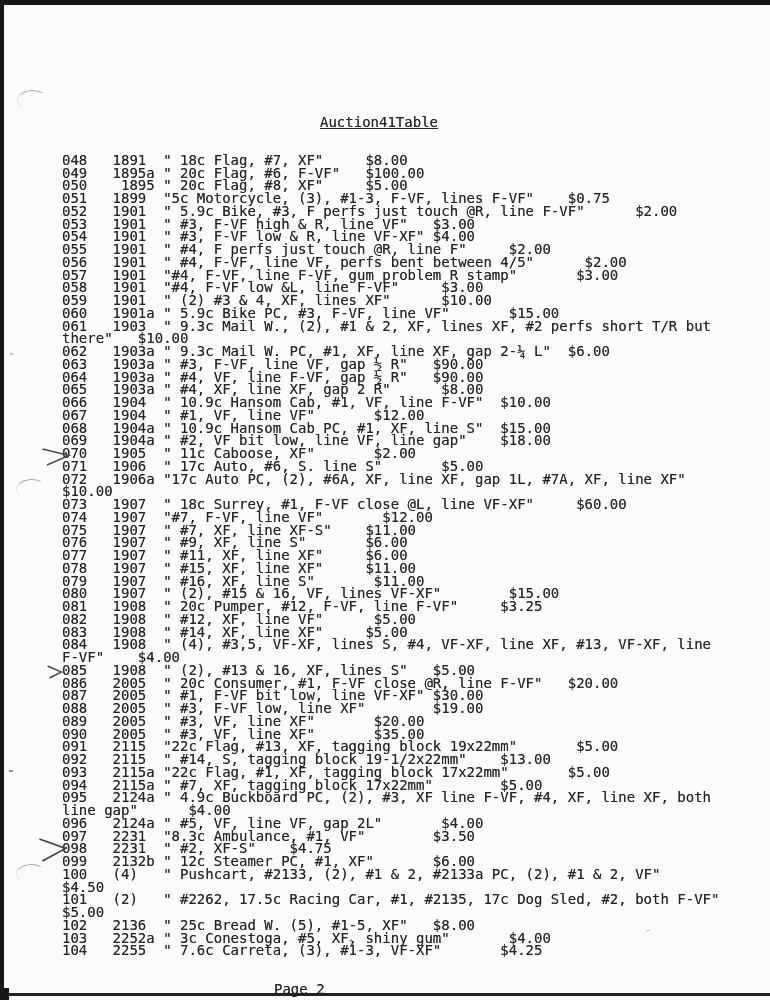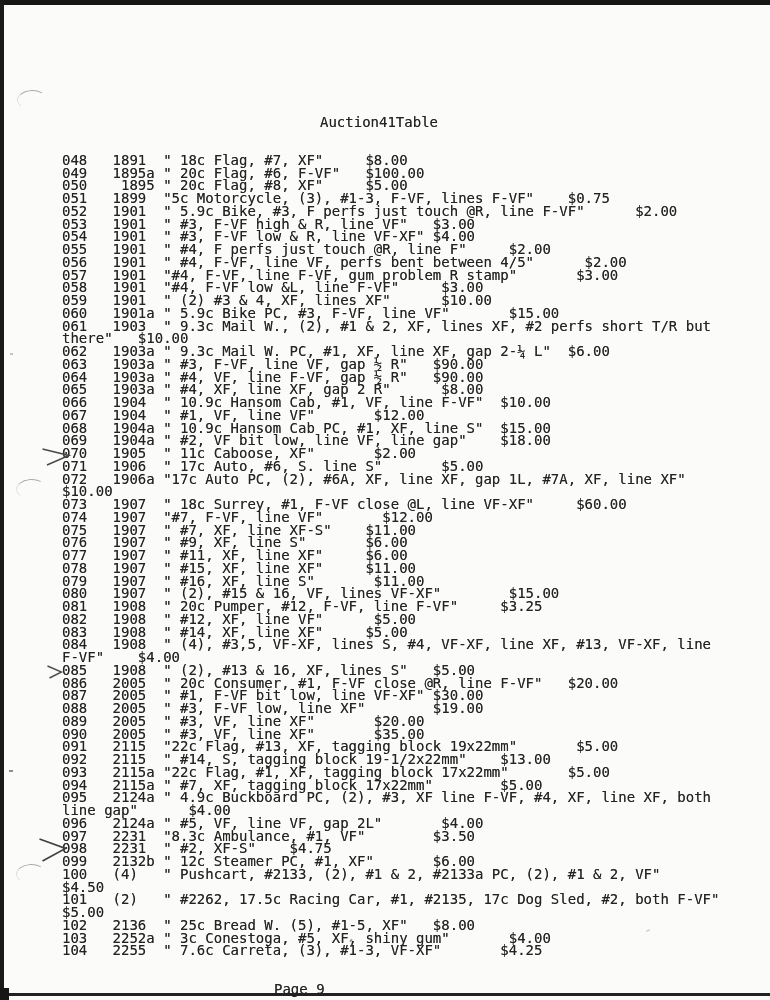--- a/index.html
+++ b/index.html
@@ -21,21 +21,21 @@
     left: 62px; top: 90px;
     width: 690px;
     font-family: "DejaVu Sans Mono", "Liberation Mono", monospace;
     font-size: 14px;
     line-height: 12.75px;
     color: #232323;
     text-shadow: 0 0 0.6px rgba(20,20,20,0.55);
     white-space: pre;
   }
   .line { position: relative; height: 12.75px; }
-  .title-line  { position: relative; height: 12.75px; padding-left: 258px; }
+  .title-line  { position: relative; height: 12.75px; padding-left: 258px; text-decoration: underline; }
   .footer-line { position: relative; height: 12.75px; padding-left: 212px; }
 
   
   .mark { position: absolute; pointer-events: none; }
   .mark svg { display: block; }
   .mark.md { left: -20px; top: -3px; }
   .mark.sm { left: -15px; top: 0px;  }
   .mark.lg { left: -23px; top: -7px; }
 
   
@@ -76,14 +76,14 @@
 
 <div class="sheet">
   <div class="title-line">Auction41Table</div>
   <div id="rows"><div class="line">048   1891  " 18c Flag, #7, XF"     $8.00</div><div class="line">049   1895a " 20c Flag, #6, F-VF"   $100.00</div><div class="line">050    1895 " 20c Flag, #8, XF"     $5.00</div><div class="line">051   1899  "5c Motorcycle, (3), #1-3, F-VF, lines F-VF"    $0.75</div><div class="line">052   1901  " 5.9c Bike, #3, F perfs just touch @R, line F-VF"      $2.00</div><div class="line">053   1901  " #3, F-VF high &amp; R, line VF"   $3.00</div><div class="line">054   1901  " #3, F-VF low &amp; R, line VF-XF" $4.00</div><div class="line">055   1901  " #4, F perfs just touch @R, line F"     $2.00</div><div class="line">056   1901  " #4, F-VF, line VF, perfs bent between 4/5"      $2.00</div><div class="line">057   1901  "#4, F-VF, line F-VF, gum problem R stamp"       $3.00</div><div class="line">058   1901  "#4, F-VF low &amp;L, line F-VF"     $3.00</div><div class="line">059   1901  " (2) #3 &amp; 4, XF, lines XF"      $10.00</div><div class="line">060   1901a " 5.9c Bike PC, #3, F-VF, line VF"       $15.00</div><div class="line">061   1903  " 9.3c Mail W., (2), #1 &amp; 2, XF, lines XF, #2 perfs short T/R but</div><div class="line">there"   $10.00</div><div class="line">062   1903a " 9.3c Mail W. PC, #1, XF, line XF, gap 2-¼ L"  $6.00</div><div class="line">063   1903a " #3, F-VF, line VF, gap ½ R"   $90.00</div><div class="line">064   1903a " #4, VF, line F-VF, gap ½ R"   $90.00</div><div class="line">065   1903a " #4, XF, line XF, gap 2 R"      $8.00</div><div class="line">066   1904  " 10.9c Hansom Cab, #1, VF, line F-VF"  $10.00</div><div class="line">067   1904  " #1, VF, line VF"       $12.00</div><div class="line">068   1904a " 10.9c Hansom Cab PC, #1, XF, line S"  $15.00</div><div class="line">069   1904a " #2, VF bit low, line VF, line gap"    $18.00</div><div class="line">070   1905  " 11c Caboose, XF"       $2.00<span class="mark md"><svg width="31" height="22" viewBox="0 0 31 22">
             <path d="M0.5 5 L27 11.5 L5 21" fill="none" stroke="#484848" stroke-width="1.5"></path>
           </svg></span></div><div class="line">071   1906  " 17c Auto, #6, S. line S"       $5.00</div><div class="line">072   1906a "17c Auto PC, (2), #6A, XF, line XF, gap 1L, #7A, XF, line XF"</div><div class="line">$10.00</div><div class="line">073   1907  " 18c Surrey, #1, F-VF close @L, line VF-XF"     $60.00</div><div class="line">074   1907  "#7, F-VF, line VF"       $12.00</div><div class="line">075   1907  " #7, XF, line XF-S"    $11.00</div><div class="line">076   1907  " #9, XF, line S"       $6.00</div><div class="line">077   1907  " #11, XF, line XF"     $6.00</div><div class="line">078   1907  " #15, XF, line XF"     $11.00</div><div class="line">079   1907  " #16, XF, line S"       $11.00</div><div class="line">080   1907  " (2), #15 &amp; 16, VF, lines VF-XF"        $15.00</div><div class="line">081   1908  " 20c Pumper, #12, F-VF, line F-VF"     $3.25</div><div class="line">082   1908  " #12, XF, line VF"      $5.00</div><div class="line">083   1908  " #14, XF, line XF"     $5.00</div><div class="line">084   1908  " (4), #3,5, VF-XF, lines S, #4, VF-XF, line XF, #13, VF-XF, line</div><div class="line">F-VF"    $4.00</div><div class="line">085   1908  " (2), #13 &amp; 16, XF, lines S"   $5.00<span class="mark sm"><svg width="17" height="15" viewBox="0 0 17 15">
             <path d="M0.5 2 L14.5 8 L2.5 14" fill="none" stroke="#4c4c4c" stroke-width="1.4"></path>
           </svg></span></div><div class="line">086   2005  " 20c Consumer, #1, F-VF close @R, line F-VF"   $20.00</div><div class="line">087   2005  " #1, F-VF bit low, line VF-XF" $30.00</div><div class="line">088   2005  " #3, F-VF low, line XF"        $19.00</div><div class="line">089   2005  " #3, VF, line XF"       $20.00</div><div class="line">090   2005  " #3, VF, line XF"       $35.00</div><div class="line">091   2115  "22c Flag, #13, XF, tagging block 19x22mm"       $5.00</div><div class="line">092   2115  " #14, S, tagging block 19-1/2x22mm"    $13.00</div><div class="line">093   2115a "22c Flag, #1, XF, tagging block 17x22mm"       $5.00</div><div class="line">094   2115a " #7, XF, tagging block 17x22mm"        $5.00</div><div class="line">095   2124a " 4.9c Buckboard PC, (2), #3, XF line F-VF, #4, XF, line XF, both</div><div class="line">line gap"      $4.00</div><div class="line">096   2124a " #5, VF, line VF, gap 2L"       $4.00</div><div class="line">097   2231  "8.3c Ambulance, #1, VF"        $3.50</div><div class="line">098   2231  " #2, XF-S"    $4.75<span class="mark lg"><svg width="29" height="27" viewBox="0 0 29 27">
             <path d="M0.5 4 L26.5 13.5 L3.5 26" fill="none" stroke="#404040" stroke-width="1.7"></path>
           </svg></span></div><div class="line">099   2132b " 12c Steamer PC, #1, XF"       $6.00</div><div class="line">100   (4)   " Pushcart, #2133, (2), #1 &amp; 2, #2133a PC, (2), #1 &amp; 2, VF"</div><div class="line">$4.50</div><div class="line">101   (2)   " #2262, 17.5c Racing Car, #1, #2135, 17c Dog Sled, #2, both F-VF"</div><div class="line">$5.00</div><div class="line">102   2136  " 25c Bread W. (5), #1-5, XF"   $8.00</div><div class="line">103   2252a " 3c Conestoga, #5, XF, shiny gum"       $4.00</div><div class="line">104   2255  " 7.6c Carreta, (3), #1-3, VF-XF"       $4.25</div></div>
-  <div class="footer-line">Page 9</div>
+  <div class="footer-line">Page 2</div>
 </div>
 
 </body></html>

